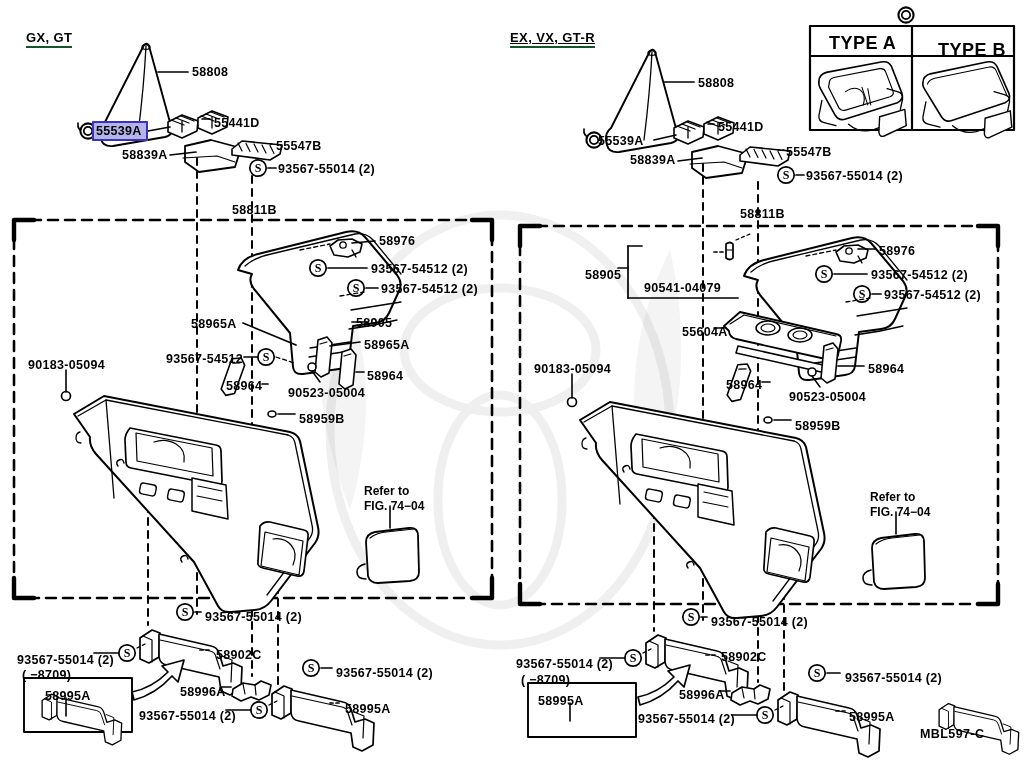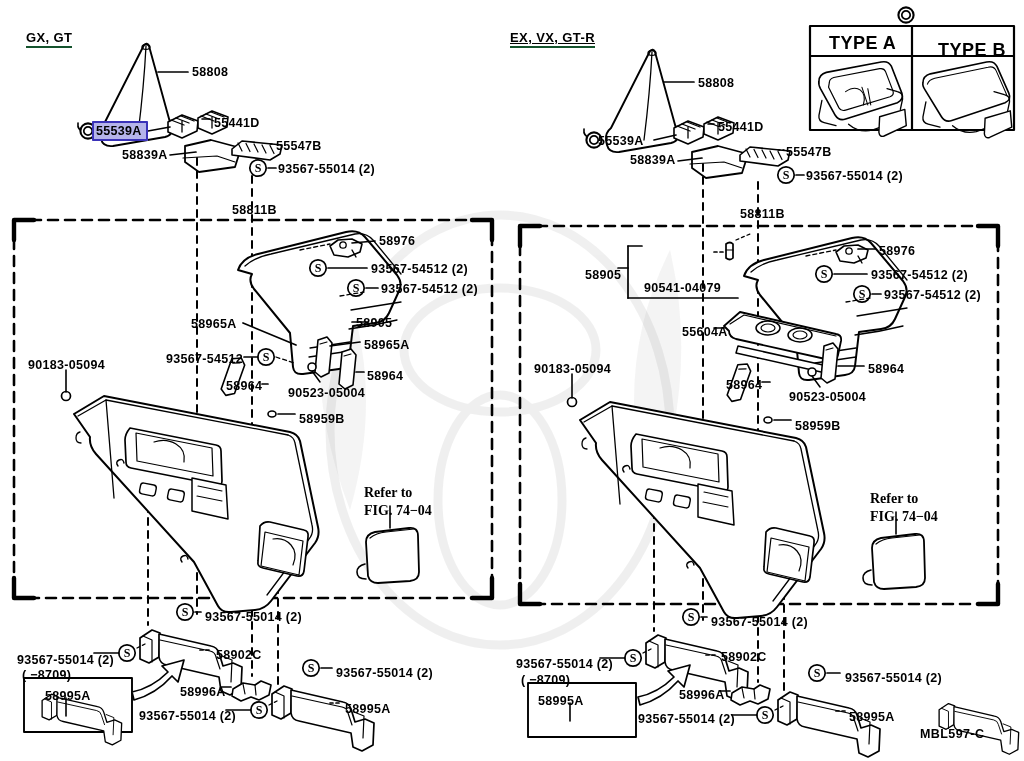--- a/index.html
+++ b/index.html
@@ -26,21 +26,21 @@
     background:#b5b4ea;border:2px solid #3a32b8;
     padding:1px 4px 1px 2px;border-radius:1px;
   }
   .typelbl{
     position:absolute;font-size:18px;font-weight:bold;letter-spacing:.5px;
     white-space:nowrap;
   }
   .dwg{
     position:absolute;font-size:12.5px;font-weight:bold;letter-spacing:.4px;
   }
-  .refnote{position:absolute;font-size:14px;font-weight:bold;line-height:1.25;white-space:nowrap;font-family:Liberation Serif, serif;}
+  .refnote{position:absolute;font-size:12px;font-weight:bold;line-height:1.25;white-space:nowrap;}
 </style>
 </head>
 <body>
 
 <div id="sheet">
 
 <svg width="1024" height="761" viewBox="0 0 1024 761">
   <g opacity="0.085" fill="none" stroke="#555" stroke-width="9">
     <ellipse cx="500" cy="430" rx="170" ry="215"></ellipse>
     <ellipse cx="500" cy="350" rx="96" ry="62"></ellipse>

